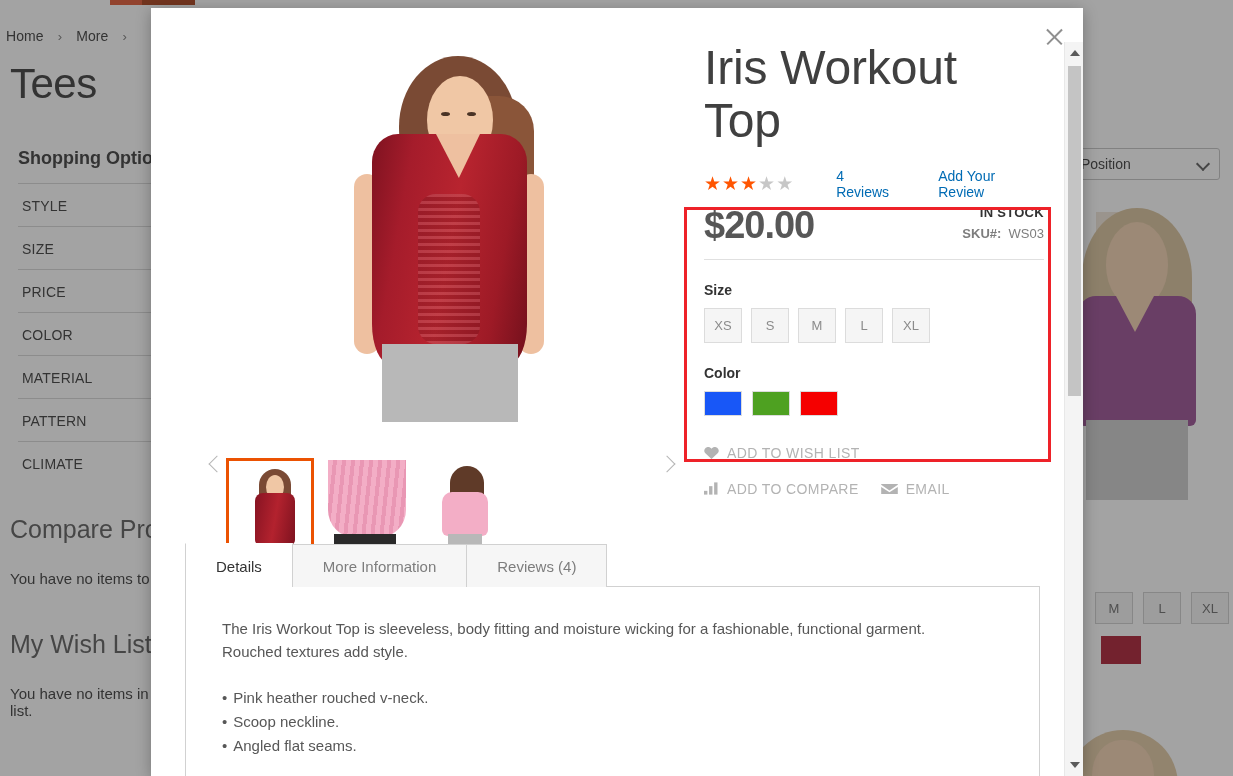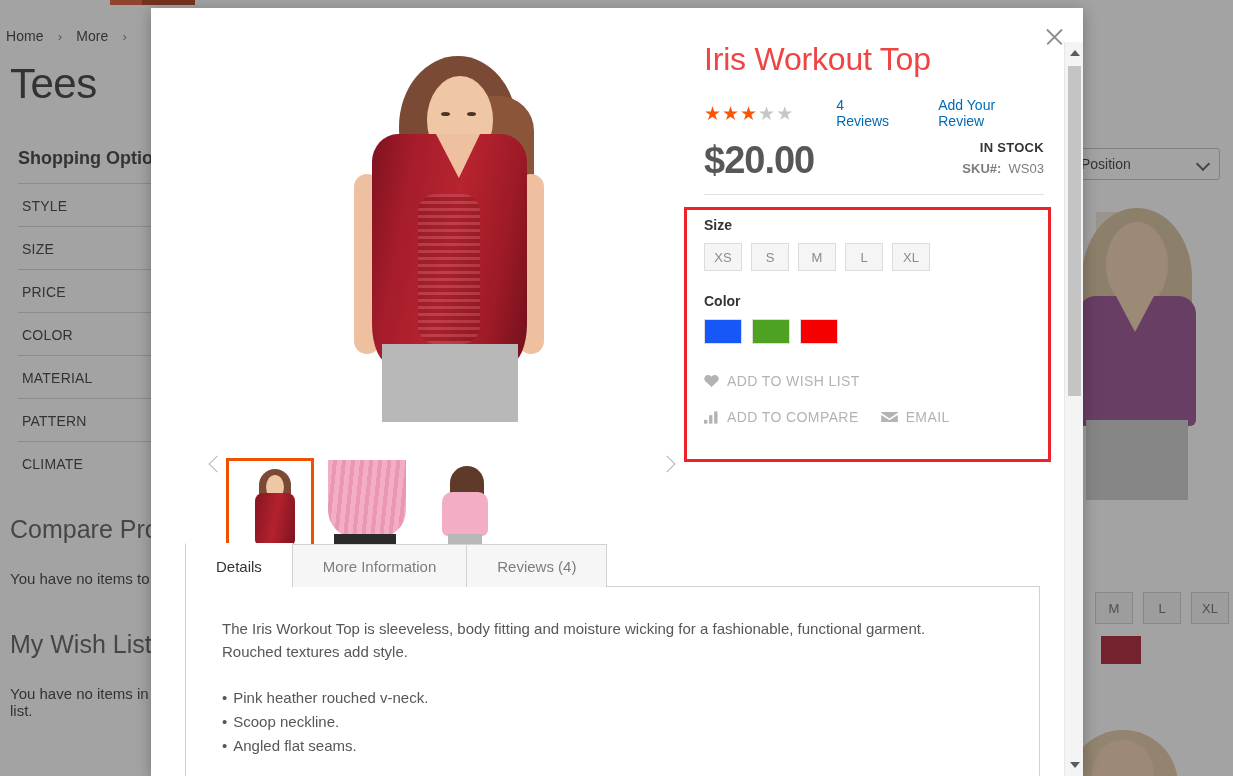--- a/index.html
+++ b/index.html
@@ -306,38 +306,38 @@
   .t3-hair { position:absolute; left:30px; top:6px; width:34px; height:44px; background:#5f3a28; border-radius:17px 17px 14px 14px; }
   .t3-top  { position:absolute; left:22px; top:32px; width:46px; height:44px; background:#f3aec6; border-radius:10px 10px 6px 6px; }
   .t3-pants{ position:absolute; left:28px; top:74px; width:34px; height:24px; background:#b8b8b8; }
 
   
   .info {
     position: absolute; left: 553px; top: 34px;
     width: 340px;
   }
   .prod-title {
-    font-size: 32px; font-weight: 300; color: #ef4444;
+    font-size: 48px; font-weight: 300; color: #404040;
     letter-spacing: -0.2px; line-height: 1.1;
   }
   .rating-row {
     display: flex; align-items: center; margin-top: 20px;
   }
   .stars { font-size: 19px; letter-spacing: 1px; line-height: 1; }
   .stars .on { color: #ff5501; }
   .stars .off { color: #c7c7c7; }
   .rev-link {
     font-size: 14px; color: #006bb4; text-decoration: none; cursor: pointer;
   }
   .rev-link.n1 { margin-left: 42px; }
   .rev-link.n2 { margin-left: 38px; }
 
   .price-row {
     display: flex; align-items: flex-end; justify-content: space-between;
-    margin-top: 10px;
+    margin-top: 4px;
   }
   .price { font-size: 38px; font-weight: 600; color: #575757; letter-spacing: -1px; }
   .stock-wrap { text-align: right; padding-bottom: 6px; }
   .stock { font-size: 13px; font-weight: 700; color: #333; letter-spacing: .3px; }
   .sku { font-size: 13px; color: #7d7d7d; margin-top: 6px; }
   .sku b { color: #7d7d7d; font-weight: 700; }
 
   .divider {
     border-top: 1px solid #e0e0e0; margin-top: 12px;
   }
@@ -349,21 +349,21 @@
     z-index: 40;
     pointer-events: none;
   }
 
   .opt-label {
     font-size: 14px; font-weight: 700; color: #333;
     margin-top: 22px;
   }
   .size-list { display: flex; gap: 9px; margin-top: 10px; }
   .size-sw {
-    width: 38px; height: 28px;
+    width: 38px; height: 35px;
     border: 1px solid #dcdcdc; background: #f5f5f5;
     display: flex; align-items: center; justify-content: center;
     font-size: 13px; color: #8b8b8b; cursor: pointer;
   }
   .color-list { display: flex; gap: 10px; margin-top: 10px; }
   .color-sw {
     width: 38px; height: 25px;
     border: 1px solid #dcdcdc; cursor: pointer;
   }
 

